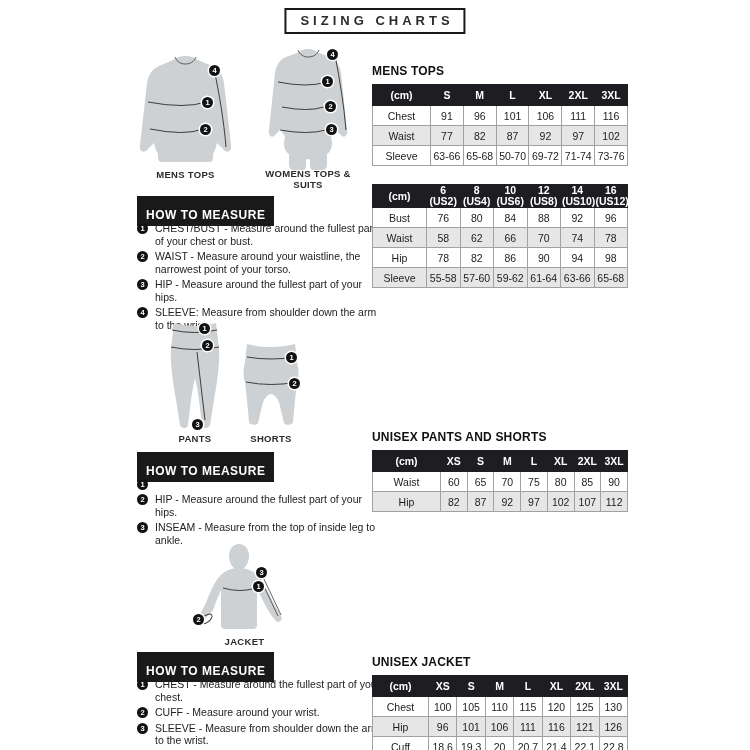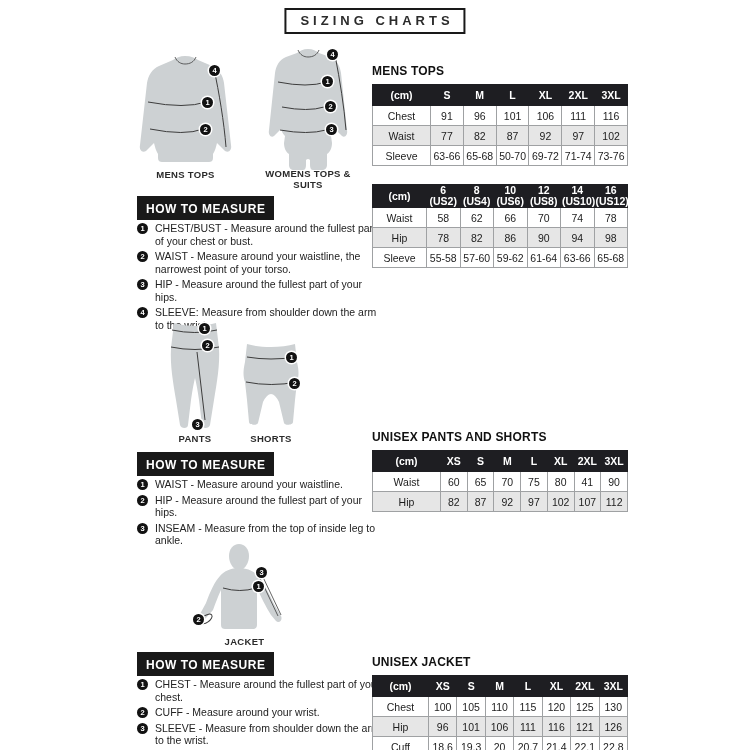--- a/index.html
+++ b/index.html
@@ -18,21 +18,21 @@
     position:absolute;left:0;right:0;text-align:center;
     font-size:9.5px;font-weight:bold;color:#2a2a2a;letter-spacing:.3px;white-space:pre-line;line-height:11px;
   }
   .badge{
     position:absolute;width:11px;height:11px;border-radius:50%;
     background:var(--badge,#121212);color:#fff;font-size:7.5px;font-weight:bold;
     line-height:11px;text-align:center;box-shadow:0 0 0 1.5px #fff;
   }
   .htm-box{
     position:absolute;background:var(--box-black,#191919);color:#fff;
-    font-size:12px;font-weight:bold;letter-spacing:.5px;padding:6px 9px 4px;white-space:nowrap;
+    font-size:12px;font-weight:bold;letter-spacing:.5px;padding:12px 9px 4px;white-space:nowrap;
   }
   .measure-list{position:absolute;list-style:none;margin:0;padding:0;width:246px;}
   .measure-list li{display:flex;gap:7px;margin-bottom:3px;font-size:10.5px;line-height:12.5px;color:#222;}
   .measure-list .bullet{
     flex:0 0 11px;height:11px;margin-top:1px;border-radius:50%;background:var(--badge,#121212);
     color:#fff;font-size:7.5px;font-weight:bold;line-height:11px;text-align:center;
   }
   .chart{position:absolute;left:372px;width:256px;}
   .chart h3{margin:0 0 6px 0;font-size:12px;font-weight:bold;color:#111;letter-spacing:.2px;}
   .chart table{border-collapse:collapse;width:256px;table-layout:fixed;border:1px solid #7f8285;}
@@ -128,21 +128,20 @@
   </svg>
   <div class="badge" style="left:46px;top:12px">1</div>
   <div class="badge" style="left:49px;top:38px">2</div>
   <div class="fig-label" style="top:93px">SHORTS</div>
 </div>
 
 <div class="htm-box" style="left:137px;top:452px">HOW TO MEASURE</div>
 <ul class="measure-list" style="left:137px;top:478px">
     <li>
       <span class="bullet">1</span>
-      <span>WAIST - Measure around your waistline.</span>
     </li>
     <li>
       <span class="bullet">2</span>
       <span>HIP - Measure around the fullest part of your hips.</span>
     </li>
     <li>
       <span class="bullet">3</span>
       <span>INSEAM - Measure from the top of inside leg to ankle.</span>
     </li>
   </ul>
@@ -255,20 +254,29 @@
           <th>12
 (US8)</th>
           <th>14
 (US10)</th>
           <th>16
 (US12)</th>
         </tr>
       </thead>
       <tbody>
         <tr>
+          <td>Bust</td>
+          <td>76</td>
+          <td>80</td>
+          <td>84</td>
+          <td>88</td>
+          <td>92</td>
+          <td>96</td>
+        </tr>
+        <tr>
           <td>Waist</td>
           <td>58</td>
           <td>62</td>
           <td>66</td>
           <td>70</td>
           <td>74</td>
           <td>78</td>
         </tr>
         <tr>
           <td>Hip</td>
@@ -318,21 +326,21 @@
         </tr>
       </thead>
       <tbody>
         <tr>
           <td>Waist</td>
           <td>60</td>
           <td>65</td>
           <td>70</td>
           <td>75</td>
           <td>80</td>
-          <td>41</td>
+          <td>85</td>
           <td>90</td>
         </tr>
         <tr>
           <td>Hip</td>
           <td>82</td>
           <td>87</td>
           <td>92</td>
           <td>97</td>
           <td>102</td>
           <td>107</td>

